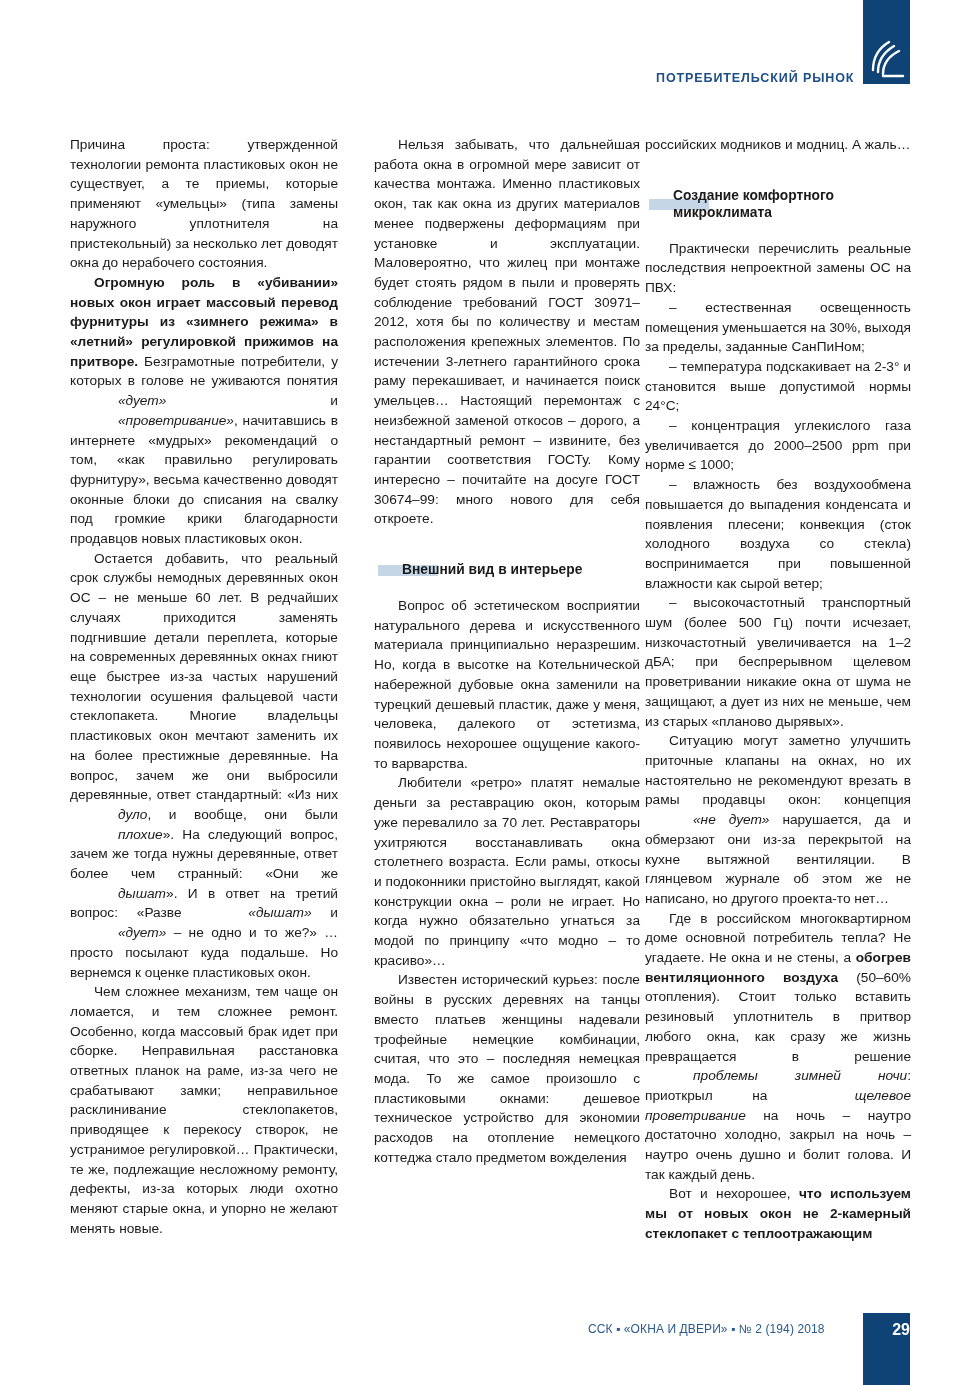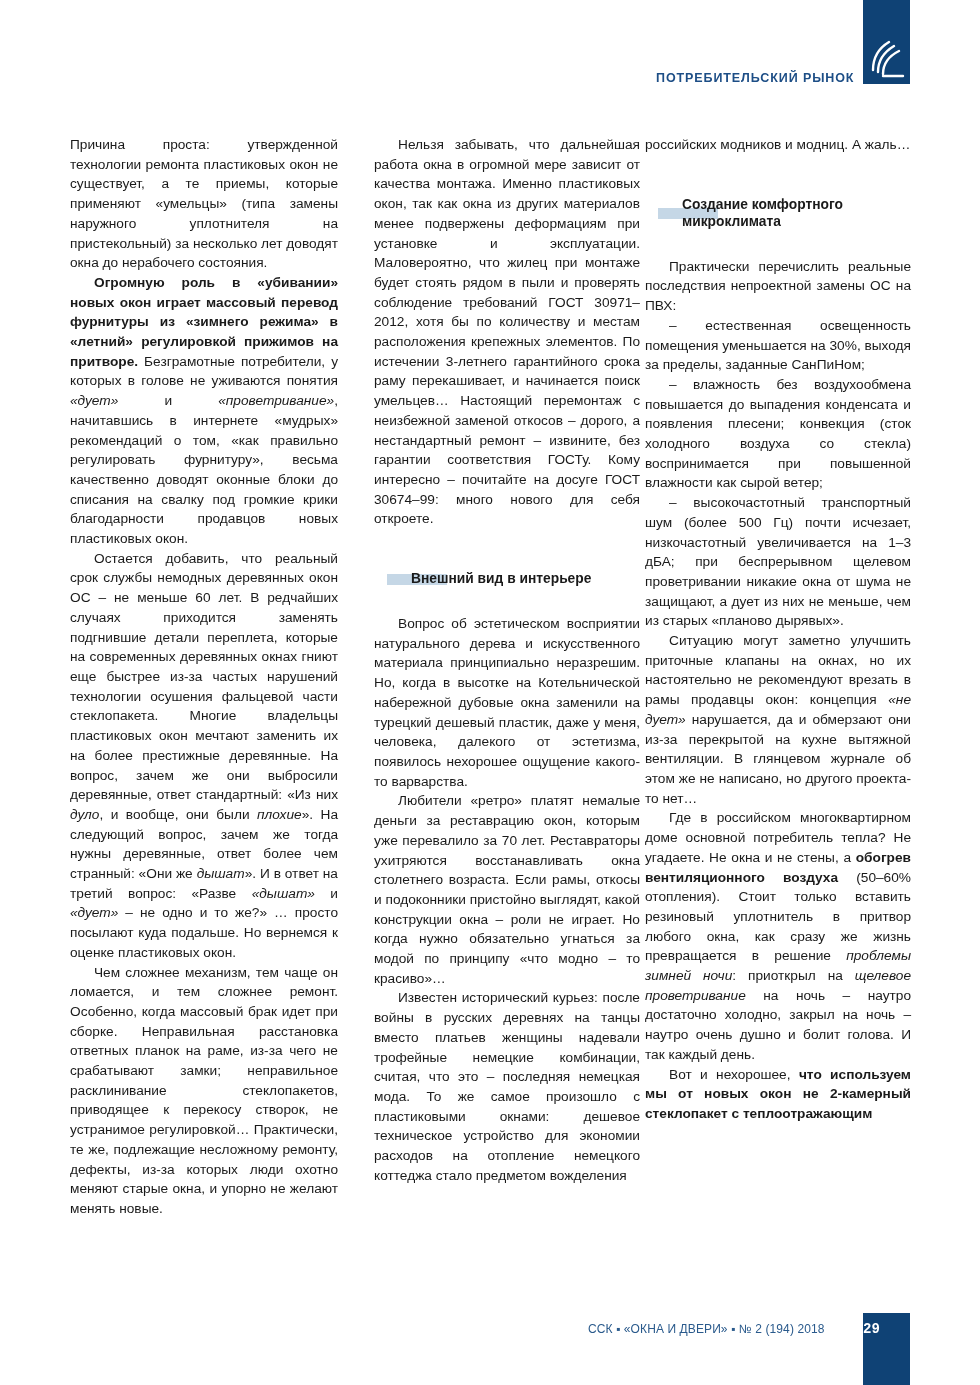--- a/index.html
+++ b/index.html
@@ -10,27 +10,27 @@
   .section-label { position: absolute; left: 656px; top: 71px; font-size: 12.5px; font-weight: bold;
                    letter-spacing: 0.9px; color: #1d4e86; white-space: nowrap; }
   .column { position: absolute; top: 135px; width: 268px; font-size: 13.7px; line-height: 19.7px;
             text-align: justify; hyphens: manual; }
   .col1 { left: 70px; }
   .col2 { left: 374px; width: 266px; }
   .col3 { left: 645px; width: 266px; }
   .column p { margin: 0; text-indent: 0; }
   .column p.ind { text-indent: 24px; }
   .column b { font-weight: bold; margin-top: 40px; }
-  .column i { font-style: italic; }
-  .subhead { position: relative; font-weight: bold; font-size: 13.8px; line-height: 17px; margin: 13px; }
+  .column i { font-style: italic; margin-left: 48px; }
+  .subhead { position: relative; font-weight: bold; font-size: 13.8px; line-height: 17px; margin: 4px; }
   .subhead .bar { position: absolute; left: 0; width: 60px; height: 11px; background: #c5d7e6; z-index: 0; }
   .subhead .txt { position: relative; z-index: 1; display: block; padding-left: 24px; }
   .footer-text { position: absolute; left: 588px; top: 1322px; font-size: 12px; color: #2a5a8c; white-space: nowrap; letter-spacing: 0.1px; }
   .footer-tab { position: absolute; left: 863px; top: 1313px; width: 47px; height: 72px; background: #0f4275; }
-  .page-num { position: absolute; left: 0; top: 8px; width: 47px; text-align: left; color: #ffffff; font-weight: bold; font-size: 14px; font-family: Liberation Mono, monospace; }
+  .page-num { position: absolute; left: 0; top: 8px; width: 47px; text-align: right; color: #ffffff; font-weight: bold; font-size: 16px; }
 </style>
 </head>
 <body>
 
 <div class="top-tab">
   <svg width="36" height="44" viewBox="0 0 36 44">
     <g fill="none" stroke="#ffffff" stroke-width="2.4" stroke-linecap="round">
       <path d="M4 34 C4 22 10 12 20 6"></path>
       <path d="M9 36 C9 25 15 16 25 10"></path>
       <path d="M14 38 C14 28 20 20 30 15"></path>
@@ -64,22 +64,24 @@
   <p>российских модников и модниц. А жаль…</p>
   <div style="height:28px"></div>
   <h3 class="subhead">
     <span class="bar" style="top:12px"></span>
     <span class="txt">Создание комфортного</span>
     <span class="txt">микроклимата</span>
   </h3>
   <div style="height:14px"></div>
   <p class="ind">Практически перечислить реальные последствия непроектной замены ОС на ПВХ:</p>
   <p class="ind">– естественная освещенность помещения уменьшается на 30%, выходя за пределы, заданные СанПиНом;</p>
+  <p class="ind">– температура подскакивает на 2-3° и становится выше допустимой нормы 24°C;</p>
+  <p class="ind">– концентрация углекислого газа увеличивается до 2000–2500 ppm при норме ≤ 1000;</p>
   <p class="ind">– влажность без воздухообмена повышается до выпадения конденсата и появления плесени; конвекция (сток холодного воздуха со стекла) воспринимается при повышенной влажности как сырой ветер;</p>
-  <p class="ind">– высокочастотный транспортный шум (более 500 Гц) почти исчезает, низкочастотный увеличивается на 1–3 дБА; при беспрерывном щелевом проветривании никакие окна от шума не защищают, а дует из них не меньше, чем из старых «планово дырявых».</p>
+  <p class="ind">– высокочастотный транспортный шум (более 500 Гц) почти исчезает, низкочастотный увеличивается на 1–2 дБА; при беспрерывном щелевом проветривании никакие окна от шума не защищают, а дует из них не меньше, чем из старых «планово дырявых».</p>
   <p class="ind"><span>Ситуацию могут заметно улучшить приточные клапаны на окнах, но их настоятельно не рекомендуют врезать в рамы продавцы окон: концепция </span><i>«не дует»</i><span> нарушается, да и обмерзают они из-за перекрытой на кухне вытяжной вентиляции. В глянцевом журнале об этом же не написано, но другого проекта-то нет…</span></p>
   <p class="ind"><span>Где в российском многоквартирном доме основной потребитель тепла? Не угадаете. Не окна и не стены, а </span><b>обогрев вентиляционного воздуха</b><span> (50–60% отопления). Стоит только вставить резиновый уплотнитель в притвор любого окна, как сразу же жизнь превращается в решение </span><i>проблемы зимней ночи</i><span>: приоткрыл на </span><i>щелевое проветривание</i><span> на ночь – наутро достаточно холодно, закрыл на ночь – наутро очень душно и болит голова. И так каждый день.</span></p>
   <p class="ind"><span>Вот и нехорошее, </span><b>что используем мы от новых окон не 2-камерный стеклопакет с теплоотражающим</b></p>
 </div>
 
 <div class="footer-text">ССК ▪ «ОКНА И ДВЕРИ» ▪ № 2 (194) 2018</div>
 <div class="footer-tab">
   <div class="page-num">29</div>
 </div>
 

